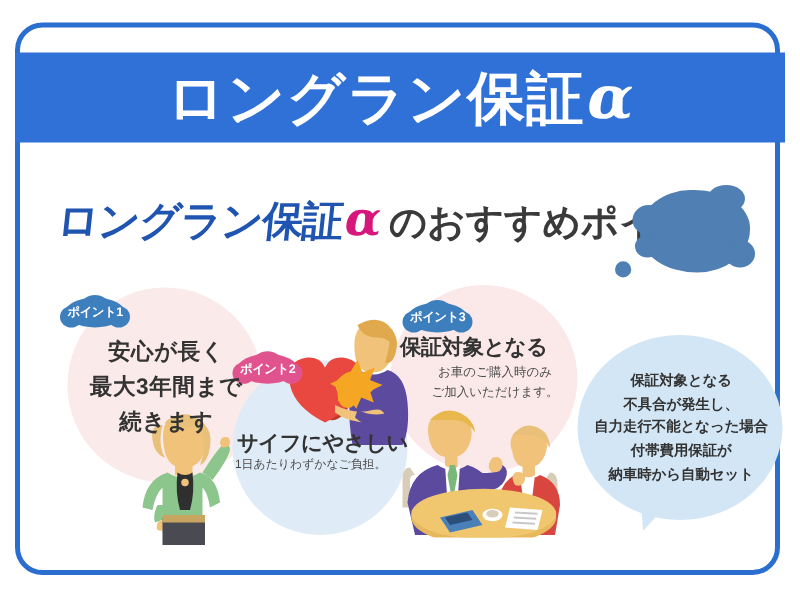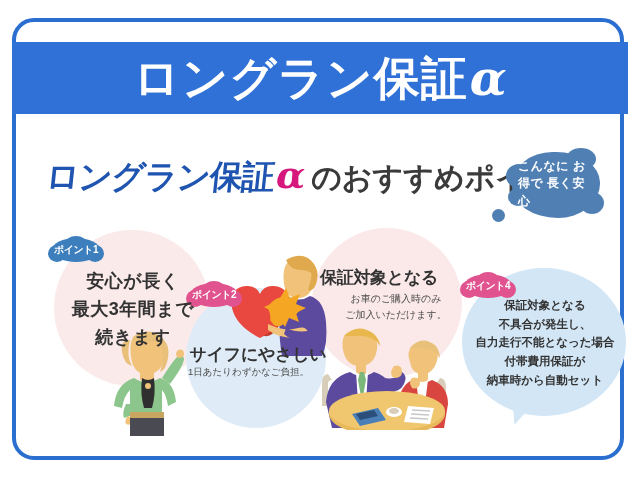--- a/index.html
+++ b/index.html
@@ -234,23 +234,20 @@
   </div>
 
   <div id="thought-bubble">
     <div class="lobe body"></div>
     <div class="lobe l1"></div>
     <div class="lobe l2"></div>
     <div class="lobe l3"></div>
     <div class="lobe l4"></div>
   </div>
   <div id="bubble-dot"></div>
-  <div id="thought-text">こんなに
-お得で
-長く安心</div>
 
   <div class="circle" id="circle1"></div>
   <div class="circle" id="circle2"></div>
   <div class="circle" id="circle3"></div>
   <div id="balloon4"></div>
   <div id="balloon4-tail"></div>
 
   <svg class="illus" id="illus-heart" viewBox="0 0 104 104">
     <path d="M60 10 q16 -6 24 8 q6 12 -2 22 q-4 6 -12 6 q-12 0 -14 -14 q-2 -16 4 -22 z" fill="#f0c27a"></path>
     <path d="M58 8 q18 -10 28 4 q6 10 2 16 q-4 -10 -14 -10 q-12 0 -16 -10 z" fill="#e0a94e"></path>
@@ -318,28 +315,28 @@
   </div>
 
   <div class="badge badge-pink" id="badge2">
     <div class="blob b-main"></div>
     <div class="blob b-left"></div>
     <div class="blob b-right"></div>
     <div class="blob b-top"></div>
     <div class="badge-label">ポイント2</div>
   </div>
 
-
-  <div class="badge badge-pink" id="badge4">
+  <div class="badge badge-blue" id="badge3">
     <div class="blob b-main"></div>
     <div class="blob b-left"></div>
     <div class="blob b-right"></div>
     <div class="blob b-top"></div>
-    <div class="badge-label">ポイント4</div>
-  </div>
+    <div class="badge-label">ポイント3</div>
+  </div>
+
 
   <div class="pt-title" id="p1-title">安心が長く
 最大3年間まで
 続きます</div>
 
   <div class="pt-title" id="p2-title">サイフにやさしい</div>
   <div class="pt-sub" id="p2-sub">1日あたりわずかなご負担。</div>
 
   <div class="pt-title" id="p3-title">保証対象となる</div>
   <div class="pt-sub" id="p3-sub">お車のご購入時のみ

